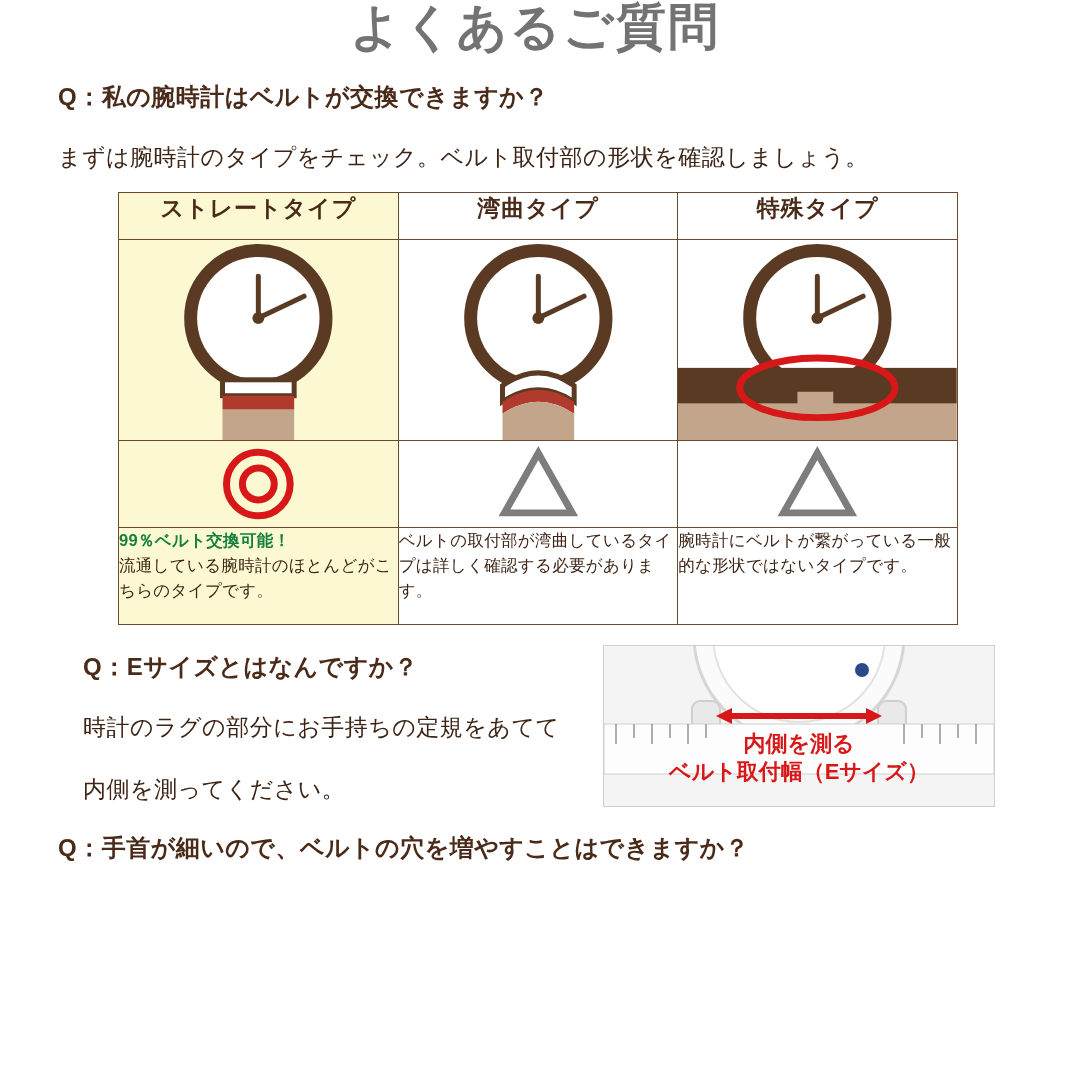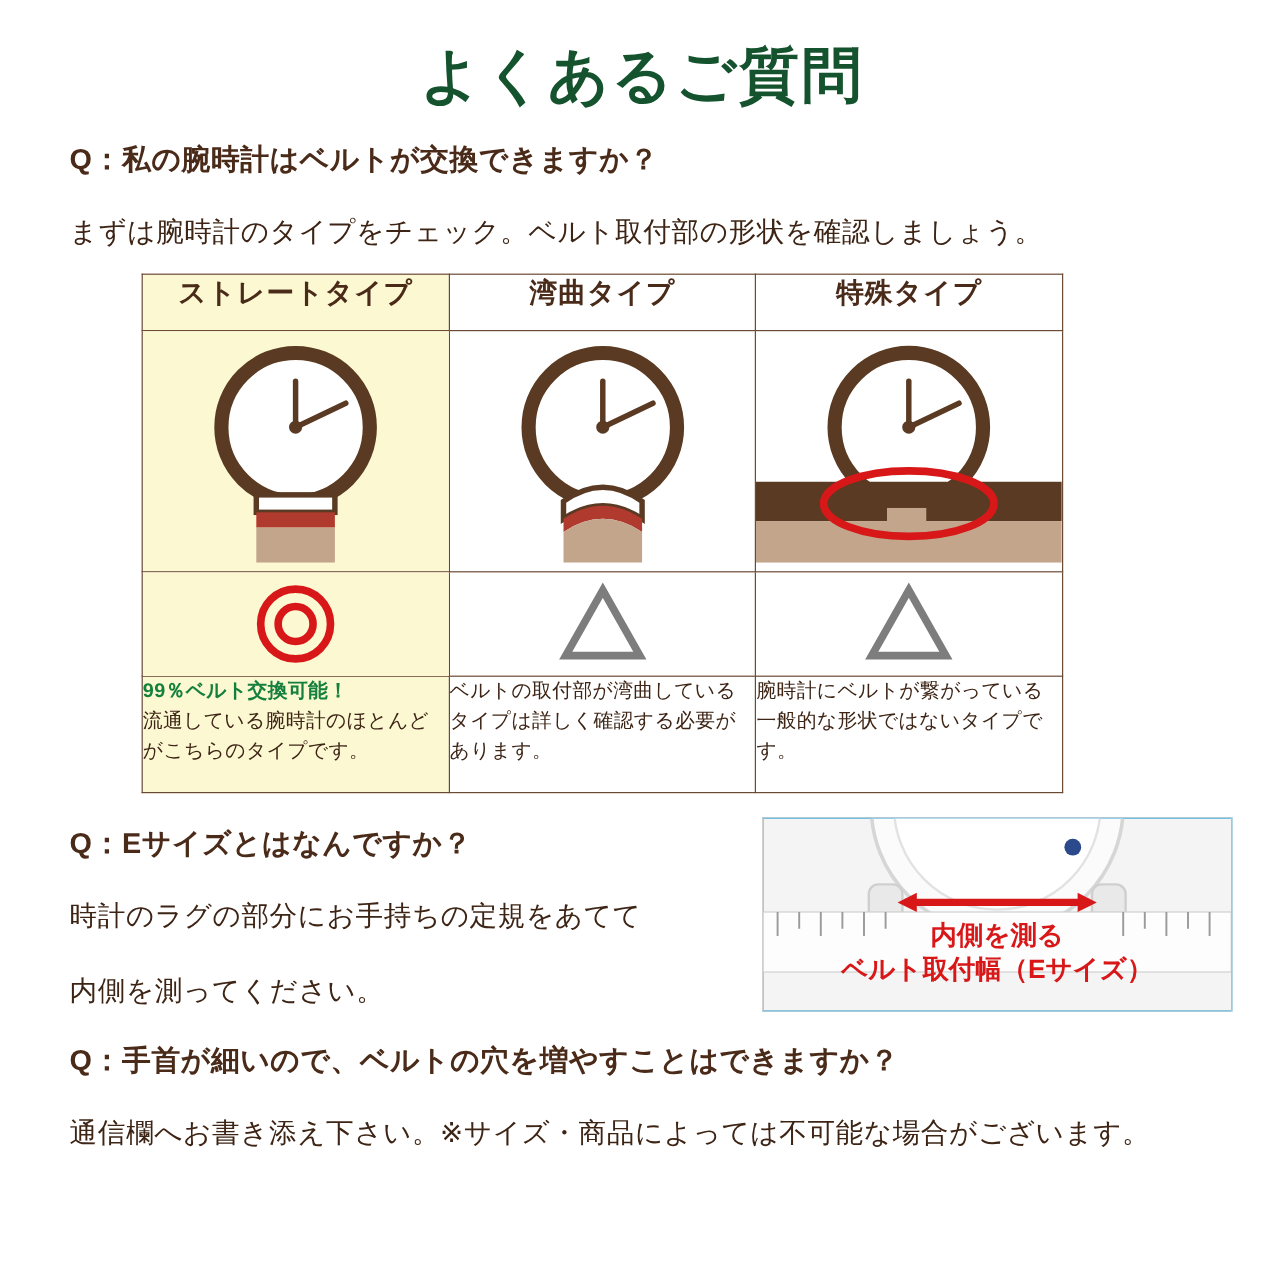--- a/index.html
+++ b/index.html
@@ -9,23 +9,22 @@
     font-family:"Liberation Sans","DejaVu Sans",sans-serif;
     color:#4a2c1a;
     overflow:hidden;
   }
   .page{position:relative;width:1070px;height:1070px;box-sizing:border-box;}
 
   .main-title{
     text-align:center;
     font-size:50px;
     font-weight:bold;
-    color:#14532d;
+    color:#737373;
     letter-spacing:2px;
-    padding-top:36px;
     line-height:1.1;
   }
 
   .q-head{
     font-size:24px;
     font-weight:bold;
     color:#4a2a18;
     margin:26px 0 10px 58px;
     letter-spacing:0.5px;
   }
@@ -35,21 +34,21 @@
     margin-left:58px;
     line-height:1.45;
     letter-spacing:0.5px;
     margin-top:28px;
   }
 
   
   .tbl{
     margin:18px 0 0 118px;
     border-collapse:collapse;
-    width:768px;
+    width:840px;
     table-layout:fixed;
     border-radius:22px;
   }
   .tbl td{
     border:1px solid #6b4a33;
     padding:0;
     vertical-align:top;
   }
   .hdr{
     height:46px;
@@ -70,27 +69,27 @@
     color:#3d2415;
     padding:10px 12px;
     letter-spacing:0.3px;
   }
   .red-txt{color:#15803d;font-weight:bold;}
 
   
   .watch{position:absolute;left:0;top:0;width:100%;height:100%;}
 
   
-  .esize-wrap{position:relative;}
+  .esize-wrap{position:relative;padding-left:25px;}
   .esize-photo{
     position:absolute;
-    left:635px; top:-6px;
+    left:603px; top:-6px;
     width:390px;height:160px;
     border:1px solid #cfcfcf;
-    background:#0ea5e9;
+    background:#d946ef;
     overflow:hidden;
   }
 </style>
 </head>
 <body>
 
 <div class="page">
 
   <div class="main-title">よくあるご質問</div>
 
@@ -210,15 +209,14 @@
         <line x1="118" y1="70" x2="272" y2="70" stroke="#d81818" stroke-width="6"></line>
         <polygon points="112,70 128,62 128,78" fill="#d81818"></polygon>
         <polygon points="278,70 262,62 262,78" fill="#d81818"></polygon>
         <text x="195" y="105" font-family="Liberation Sans, sans-serif" font-size="22" font-weight="bold" fill="#d81818" text-anchor="middle">内側を測る</text>
         <text x="195" y="133" font-family="Liberation Sans, sans-serif" font-size="22" font-weight="bold" fill="#d81818" text-anchor="middle">ベルト取付幅（Eサイズ）</text>
       </svg>
     </div>
   </div>
 
   <div class="q-head">Q：手首が細いので、ベルトの穴を増やすことはできますか？</div>
-  <div class="q-body">通信欄へお書き添え下さい。※サイズ・商品によっては不可能な場合がございます。</div>
 
 </div>
 
 </body></html>

